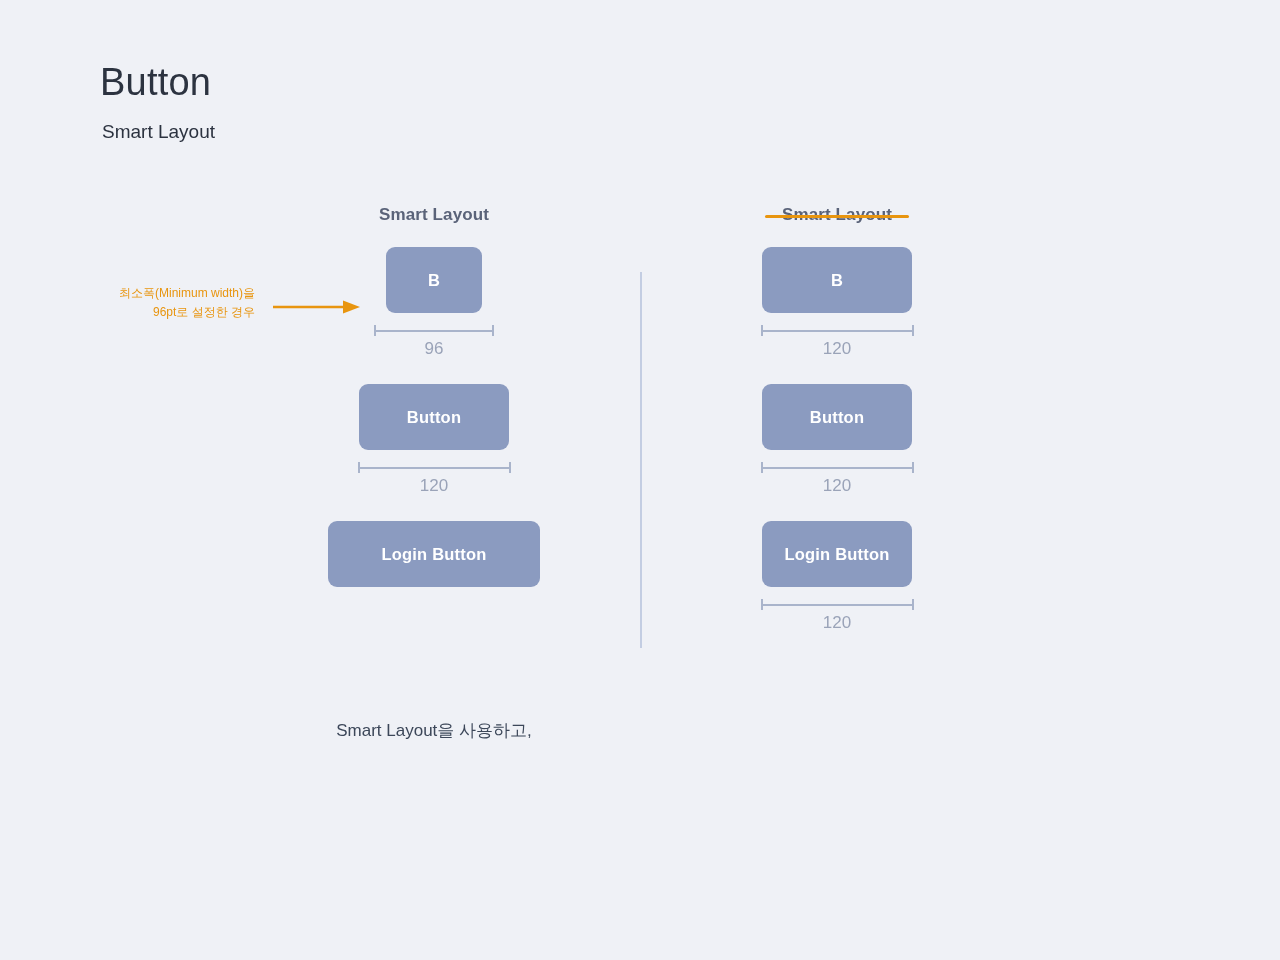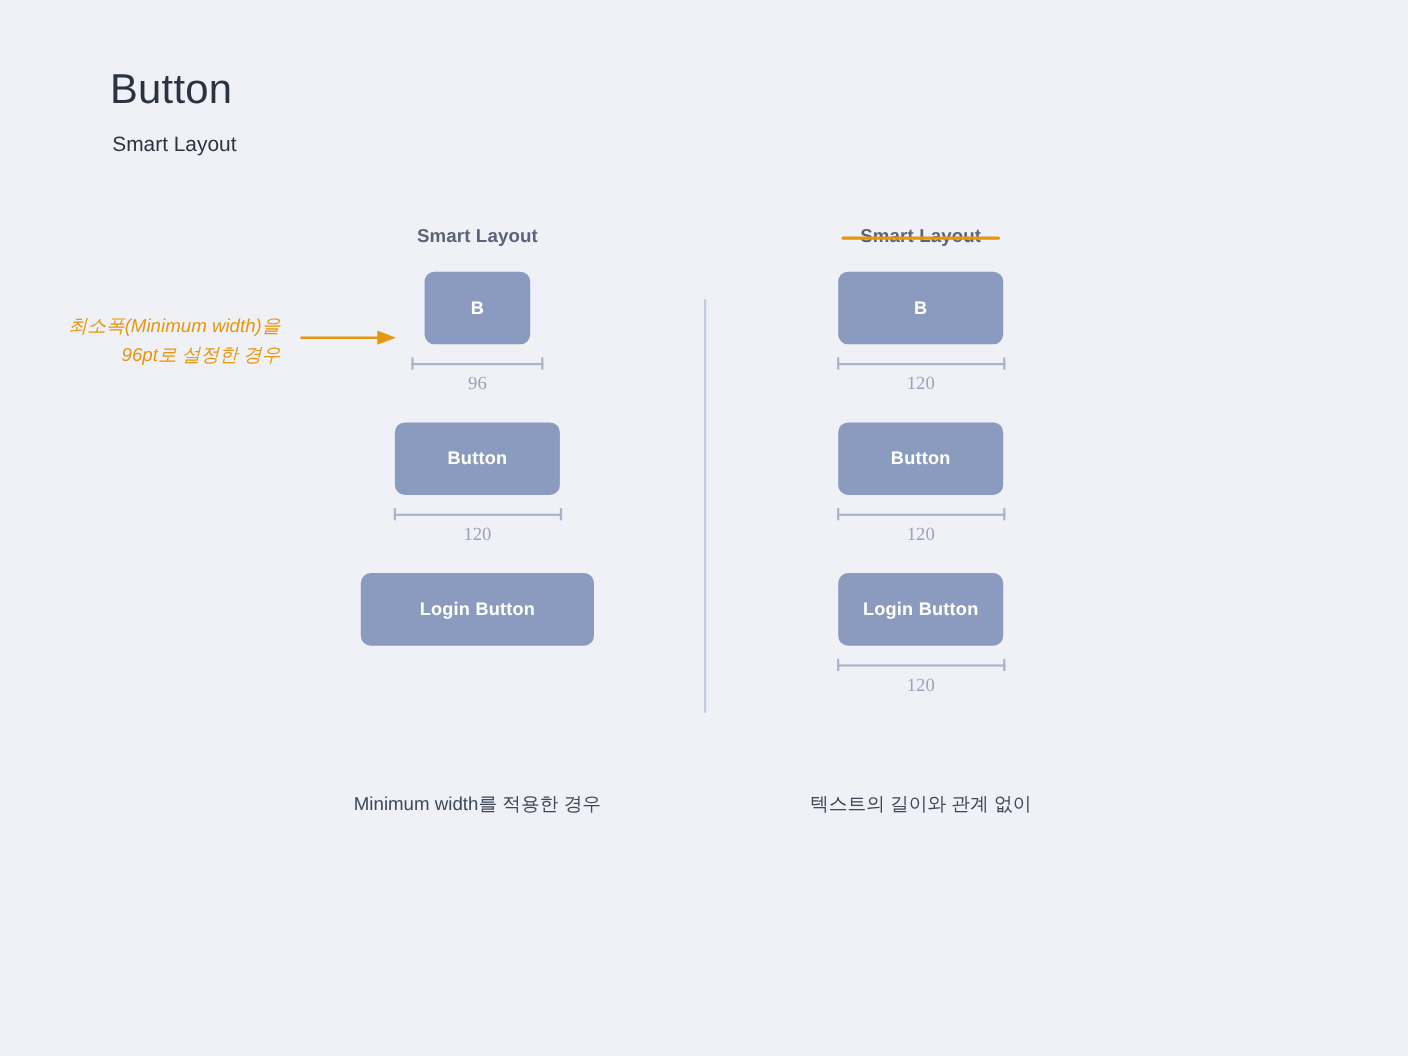--- a/index.html
+++ b/index.html
@@ -38,24 +38,23 @@
   }
 
   
   .annotation {
     position: absolute;
     left: 55px;
     top: 284px;
     width: 200px;
     text-align: right;
     color: #e8950f;
-    font-size: 17px;
+    font-size: 12px;
     line-height: 1.55;
     font-weight: 400;
-    font-style: italic;
   }
   .annotation-arrow {
     position: absolute;
     left: 273px;
     top: 298px;
     width: 88px;
     height: 18px;
   }
 
   
@@ -144,21 +143,20 @@
     height: 11px;
     background: #a9b4cb;
   }
   .dim-bar .cap-l { left: 0; }
   .dim-bar .cap-r { right: 0; }
   .dim-label {
     margin-top: 3px;
     font-size: 17px;
     color: #9aa3b8;
     font-weight: 400;
-    font-family: Liberation Serif, serif;
   }
 
   
   .divider {
     position: absolute;
     left: 640px;
     top: 272px;
     width: 1.5px;
     height: 376px;
     background: #c3cde2;
@@ -274,17 +272,16 @@
           <div class="cap cap-r"></div>
         </div>
         <div class="dim-label">120</div>
       </div>
     </div>
 
   </div>
 </div>
 
 <div class="caption caption-left">
-  <div>Minimum width를 적용한 경우</div>
+  <div>Smart Layout을 사용하고,</div>
 </div>
 <div class="caption caption-right">
-  <div>텍스트의 길이와 관계 없이</div>
 </div>
 
 </body></html>

